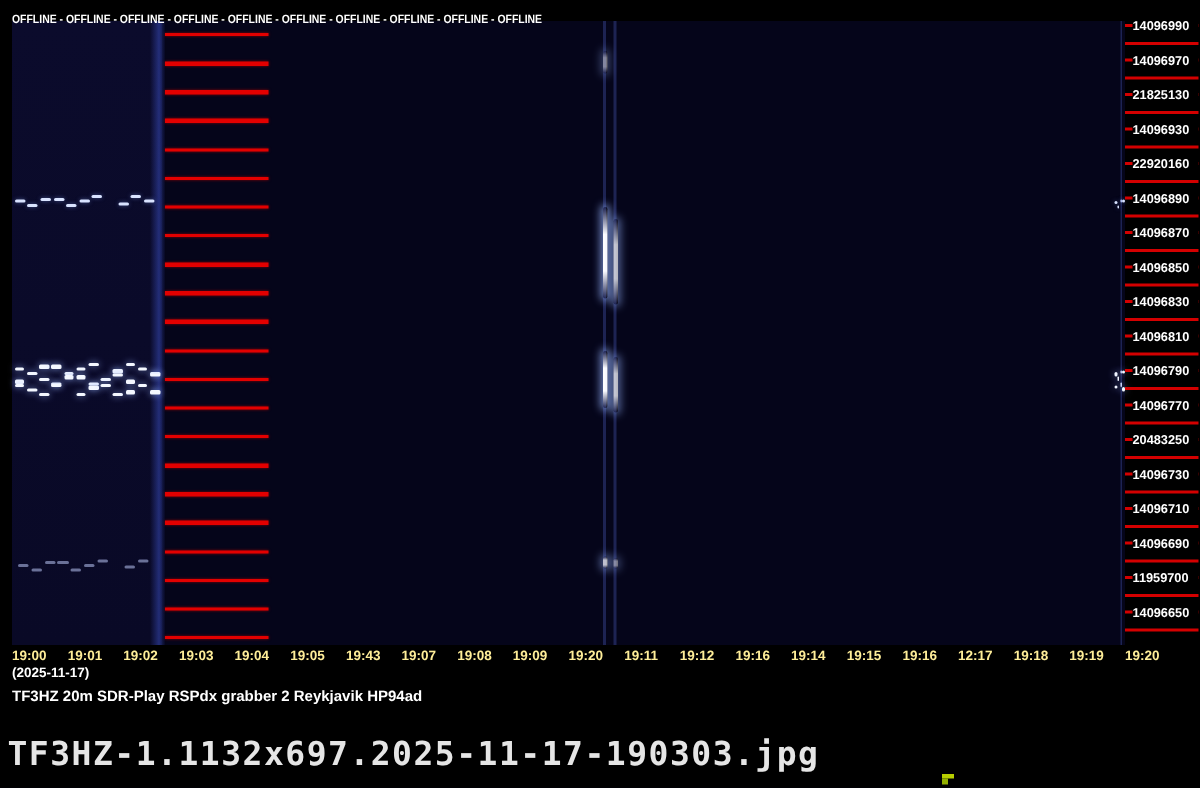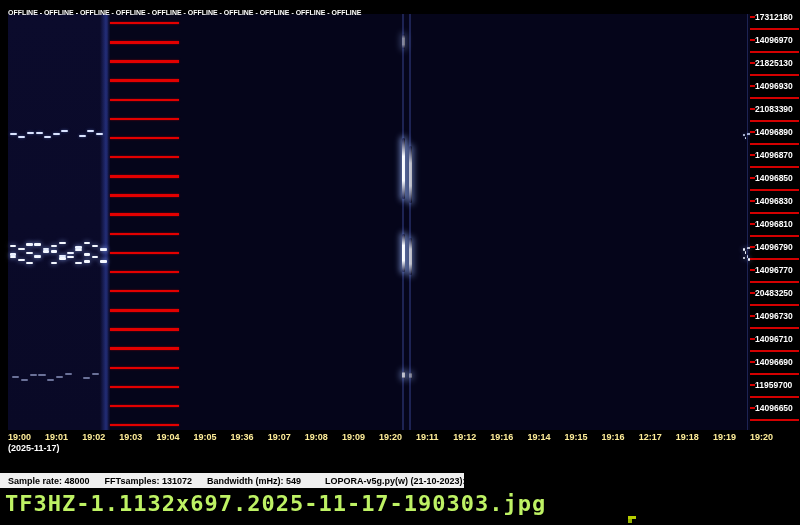--- a/index.html
+++ b/index.html
@@ -17,21 +17,21 @@
   #offline-bar{left:8px;top:8px;color:#fff;font-weight:bold;font-size:8px;white-space:nowrap;
                transform:scaleX(0.87);transform-origin:left top;}
   #date-label{left:8px;top:443px;color:#fff;font-weight:bold;font-size:9px;}
   #station-line{left:8px;top:459px;color:#fff;font-weight:bold;font-size:10px;}
   #info-bar{left:0;top:473px;width:464px;height:15px;background:#f0f0f0;color:#000;
             font-size:9px;font-weight:bold;display:flex;align-items:center;
             padding-left:8px;box-sizing:border-box;white-space:nowrap;}
   #info-bar span{margin-right:15px;}
   #info-bar span:nth-child(3){margin-right:24px;}
   #filename-text{left:5px;top:491px;font-family:"DejaVu Sans Mono",monospace;font-weight:bold;
-                 font-size:22px;letter-spacing:1px;color:#bef264;white-space:nowrap;}
+                 font-size:22px;letter-spacing:1px;color:#e5e5e5;white-space:nowrap;}
   .artifact{background:#b7ce00;}
   .a1{left:628px;top:516px;width:8px;height:3px;}
   .a2{left:628px;top:519px;width:4px;height:4px;background:#93b000;}
 </style>
 </head>
 <body>
 
 <div id="stage">
   <div class="abs" id="plot-bg"></div>
   <div class="abs" id="left-panel"></div>
@@ -162,25 +162,25 @@
       <div style="position: absolute; left: 750px; top: 315px; width: 49px; height: 2px; background: rgb(212, 0, 0);"></div>
       <div style="position: absolute; left: 750px; top: 326.5px; width: 49px; height: 2px; background: rgb(212, 0, 0);"></div>
       <div style="position: absolute; left: 750px; top: 338px; width: 49px; height: 2px; background: rgb(212, 0, 0);"></div>
       <div style="position: absolute; left: 750px; top: 349.5px; width: 49px; height: 2px; background: rgb(212, 0, 0);"></div>
       <div style="position: absolute; left: 750px; top: 361px; width: 49px; height: 2px; background: rgb(212, 0, 0);"></div>
       <div style="position: absolute; left: 750px; top: 372.5px; width: 49px; height: 2px; background: rgb(212, 0, 0);"></div>
       <div style="position: absolute; left: 750px; top: 384px; width: 49px; height: 2px; background: rgb(212, 0, 0);"></div>
       <div style="position: absolute; left: 750px; top: 395.5px; width: 49px; height: 2px; background: rgb(212, 0, 0);"></div>
       <div style="position: absolute; left: 750px; top: 407px; width: 49px; height: 2px; background: rgb(212, 0, 0);"></div>
       <div style="position: absolute; left: 750px; top: 418.5px; width: 49px; height: 2px; background: rgb(212, 0, 0);"></div>
-      <div style="position: absolute; left: 755px; top: 12px; width: 44px; height: 10px; background: rgb(0, 0, 0); color: rgb(255, 255, 255); font: bold 8.5px / 10px &quot;Liberation Sans&quot;, sans-serif;">17312180</div>
+      <div style="position: absolute; left: 755px; top: 12px; width: 44px; height: 10px; background: rgb(0, 0, 0); color: rgb(255, 255, 255); font: bold 8.5px / 10px &quot;Liberation Sans&quot;, sans-serif;">14096990</div>
       <div style="position: absolute; left: 755px; top: 35px; width: 44px; height: 10px; background: rgb(0, 0, 0); color: rgb(255, 255, 255); font: bold 8.5px / 10px &quot;Liberation Sans&quot;, sans-serif;">14096970</div>
       <div style="position: absolute; left: 755px; top: 58px; width: 44px; height: 10px; background: rgb(0, 0, 0); color: rgb(255, 255, 255); font: bold 8.5px / 10px &quot;Liberation Sans&quot;, sans-serif;">21825130</div>
       <div style="position: absolute; left: 755px; top: 81px; width: 44px; height: 10px; background: rgb(0, 0, 0); color: rgb(255, 255, 255); font: bold 8.5px / 10px &quot;Liberation Sans&quot;, sans-serif;">14096930</div>
-      <div style="position: absolute; left: 755px; top: 104px; width: 44px; height: 10px; background: rgb(0, 0, 0); color: rgb(255, 255, 255); font: bold 8.5px / 10px &quot;Liberation Sans&quot;, sans-serif;">21083390</div>
+      <div style="position: absolute; left: 755px; top: 104px; width: 44px; height: 10px; background: rgb(0, 0, 0); color: rgb(255, 255, 255); font: bold 8.5px / 10px &quot;Liberation Sans&quot;, sans-serif;">22920160</div>
       <div style="position: absolute; left: 755px; top: 127px; width: 44px; height: 10px; background: rgb(0, 0, 0); color: rgb(255, 255, 255); font: bold 8.5px / 10px &quot;Liberation Sans&quot;, sans-serif;">14096890</div>
       <div style="position: absolute; left: 755px; top: 150px; width: 44px; height: 10px; background: rgb(0, 0, 0); color: rgb(255, 255, 255); font: bold 8.5px / 10px &quot;Liberation Sans&quot;, sans-serif;">14096870</div>
       <div style="position: absolute; left: 755px; top: 173px; width: 44px; height: 10px; background: rgb(0, 0, 0); color: rgb(255, 255, 255); font: bold 8.5px / 10px &quot;Liberation Sans&quot;, sans-serif;">14096850</div>
       <div style="position: absolute; left: 755px; top: 196px; width: 44px; height: 10px; background: rgb(0, 0, 0); color: rgb(255, 255, 255); font: bold 8.5px / 10px &quot;Liberation Sans&quot;, sans-serif;">14096830</div>
       <div style="position: absolute; left: 755px; top: 219px; width: 44px; height: 10px; background: rgb(0, 0, 0); color: rgb(255, 255, 255); font: bold 8.5px / 10px &quot;Liberation Sans&quot;, sans-serif;">14096810</div>
       <div style="position: absolute; left: 755px; top: 242px; width: 44px; height: 10px; background: rgb(0, 0, 0); color: rgb(255, 255, 255); font: bold 8.5px / 10px &quot;Liberation Sans&quot;, sans-serif;">14096790</div>
       <div style="position: absolute; left: 755px; top: 265px; width: 44px; height: 10px; background: rgb(0, 0, 0); color: rgb(255, 255, 255); font: bold 8.5px / 10px &quot;Liberation Sans&quot;, sans-serif;">14096770</div>
       <div style="position: absolute; left: 755px; top: 288px; width: 44px; height: 10px; background: rgb(0, 0, 0); color: rgb(255, 255, 255); font: bold 8.5px / 10px &quot;Liberation Sans&quot;, sans-serif;">20483250</div>
       <div style="position: absolute; left: 755px; top: 311px; width: 44px; height: 10px; background: rgb(0, 0, 0); color: rgb(255, 255, 255); font: bold 8.5px / 10px &quot;Liberation Sans&quot;, sans-serif;">14096730</div>
       <div style="position: absolute; left: 755px; top: 334px; width: 44px; height: 10px; background: rgb(0, 0, 0); color: rgb(255, 255, 255); font: bold 8.5px / 10px &quot;Liberation Sans&quot;, sans-serif;">14096710</div>
@@ -188,40 +188,35 @@
       <div style="position: absolute; left: 755px; top: 380px; width: 44px; height: 10px; background: rgb(0, 0, 0); color: rgb(255, 255, 255); font: bold 8.5px / 10px &quot;Liberation Sans&quot;, sans-serif;">11959700</div>
       <div style="position: absolute; left: 755px; top: 403px; width: 44px; height: 10px; background: rgb(0, 0, 0); color: rgb(255, 255, 255); font: bold 8.5px / 10px &quot;Liberation Sans&quot;, sans-serif;">14096650</div>
     </div>
   <div class="abs" id="time-axis">
       <div style="position: absolute; left: 8px; top: 432px; color: rgb(255, 238, 153); font: bold 9px &quot;Liberation Sans&quot;, sans-serif; white-space: nowrap;">19:00</div>
       <div style="position: absolute; left: 45.1px; top: 432px; color: rgb(255, 238, 153); font: bold 9px &quot;Liberation Sans&quot;, sans-serif; white-space: nowrap;">19:01</div>
       <div style="position: absolute; left: 82.2px; top: 432px; color: rgb(255, 238, 153); font: bold 9px &quot;Liberation Sans&quot;, sans-serif; white-space: nowrap;">19:02</div>
       <div style="position: absolute; left: 119.3px; top: 432px; color: rgb(255, 238, 153); font: bold 9px &quot;Liberation Sans&quot;, sans-serif; white-space: nowrap;">19:03</div>
       <div style="position: absolute; left: 156.4px; top: 432px; color: rgb(255, 238, 153); font: bold 9px &quot;Liberation Sans&quot;, sans-serif; white-space: nowrap;">19:04</div>
       <div style="position: absolute; left: 193.5px; top: 432px; color: rgb(255, 238, 153); font: bold 9px &quot;Liberation Sans&quot;, sans-serif; white-space: nowrap;">19:05</div>
-      <div style="position: absolute; left: 230.6px; top: 432px; color: rgb(255, 238, 153); font: bold 9px &quot;Liberation Sans&quot;, sans-serif; white-space: nowrap;">19:36</div>
+      <div style="position: absolute; left: 230.6px; top: 432px; color: rgb(255, 238, 153); font: bold 9px &quot;Liberation Sans&quot;, sans-serif; white-space: nowrap;">19:43</div>
       <div style="position: absolute; left: 267.7px; top: 432px; color: rgb(255, 238, 153); font: bold 9px &quot;Liberation Sans&quot;, sans-serif; white-space: nowrap;">19:07</div>
       <div style="position: absolute; left: 304.8px; top: 432px; color: rgb(255, 238, 153); font: bold 9px &quot;Liberation Sans&quot;, sans-serif; white-space: nowrap;">19:08</div>
       <div style="position: absolute; left: 341.9px; top: 432px; color: rgb(255, 238, 153); font: bold 9px &quot;Liberation Sans&quot;, sans-serif; white-space: nowrap;">19:09</div>
       <div style="position: absolute; left: 379px; top: 432px; color: rgb(255, 238, 153); font: bold 9px &quot;Liberation Sans&quot;, sans-serif; white-space: nowrap;">19:20</div>
       <div style="position: absolute; left: 416.1px; top: 432px; color: rgb(255, 238, 153); font: bold 9px &quot;Liberation Sans&quot;, sans-serif; white-space: nowrap;">19:11</div>
       <div style="position: absolute; left: 453.2px; top: 432px; color: rgb(255, 238, 153); font: bold 9px &quot;Liberation Sans&quot;, sans-serif; white-space: nowrap;">19:12</div>
       <div style="position: absolute; left: 490.3px; top: 432px; color: rgb(255, 238, 153); font: bold 9px &quot;Liberation Sans&quot;, sans-serif; white-space: nowrap;">19:16</div>
       <div style="position: absolute; left: 527.4px; top: 432px; color: rgb(255, 238, 153); font: bold 9px &quot;Liberation Sans&quot;, sans-serif; white-space: nowrap;">19:14</div>
       <div style="position: absolute; left: 564.5px; top: 432px; color: rgb(255, 238, 153); font: bold 9px &quot;Liberation Sans&quot;, sans-serif; white-space: nowrap;">19:15</div>
       <div style="position: absolute; left: 601.6px; top: 432px; color: rgb(255, 238, 153); font: bold 9px &quot;Liberation Sans&quot;, sans-serif; white-space: nowrap;">19:16</div>
       <div style="position: absolute; left: 638.7px; top: 432px; color: rgb(255, 238, 153); font: bold 9px &quot;Liberation Sans&quot;, sans-serif; white-space: nowrap;">12:17</div>
       <div style="position: absolute; left: 675.8px; top: 432px; color: rgb(255, 238, 153); font: bold 9px &quot;Liberation Sans&quot;, sans-serif; white-space: nowrap;">19:18</div>
       <div style="position: absolute; left: 712.9px; top: 432px; color: rgb(255, 238, 153); font: bold 9px &quot;Liberation Sans&quot;, sans-serif; white-space: nowrap;">19:19</div>
       <div style="position: absolute; left: 750px; top: 432px; color: rgb(255, 238, 153); font: bold 9px &quot;Liberation Sans&quot;, sans-serif; white-space: nowrap;">19:20</div>
     </div>
   <div class="abs" id="offline-bar">OFFLINE - OFFLINE - OFFLINE - OFFLINE - OFFLINE - OFFLINE - OFFLINE - OFFLINE - OFFLINE - OFFLINE</div>
   <div class="abs" id="date-label">(2025-11-17)</div>
-  <div class="abs" id="info-bar">
-    <span>Sample rate: 48000</span>
-    <span>FFTsamples: 131072</span>
-    <span>Bandwidth (mHz): 549</span>
-    <span>LOPORA-v5g.py(w) (21-10-2023): QRSS reception</span>
-  </div>
+  <div class="abs" id="station-line">TF3HZ 20m SDR-Play RSPdx grabber 2 Reykjavik HP94ad</div>
   <div class="abs" id="filename-text">TF3HZ-1.1132x697.2025-11-17-190303.jpg</div>
   <div class="abs artifact a1"></div>
   <div class="abs artifact a2"></div>
 </div>
 
 </body></html>

